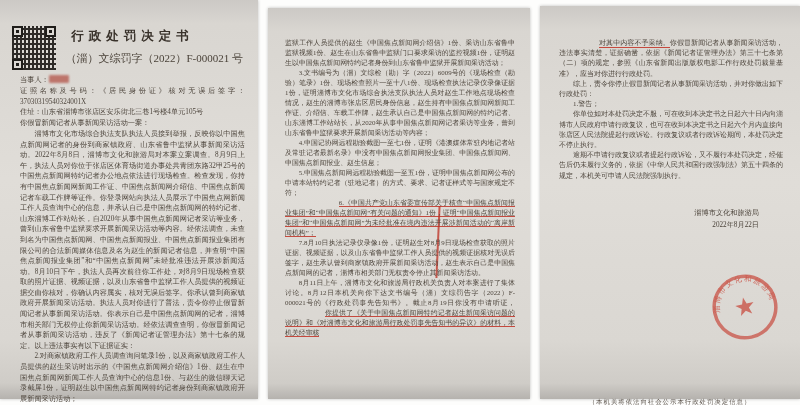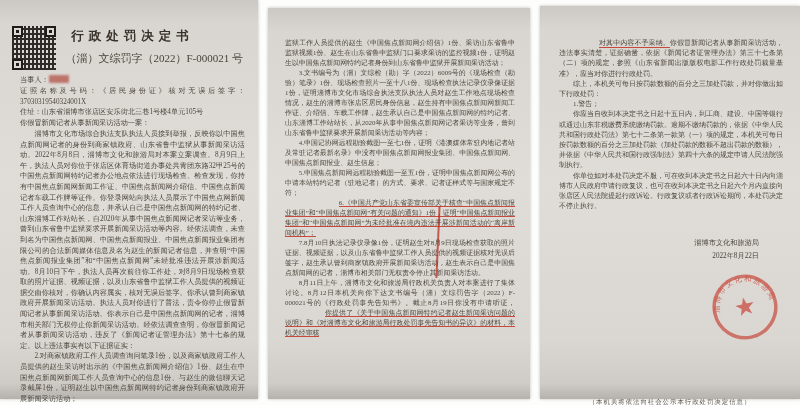--- a/index.html
+++ b/index.html
@@ -85,24 +85,24 @@
         <p class="indent"><span>8月11日上午，淄博市文化和旅游局行政机关负责人对本案进行了集体讨论。8月12日本机关向你下达文书编号（淄）文综罚告字（2022）F-000021号的《行政处罚事先告知书》。截止8月19日你没有申请听证，</span><span class="red-u">你提供了《关于中国焦点新闻网特约记者赵生新闻采访问题的说明》和《对淄博市文化和旅游局行政处罚事先告知书的异议》的材料，本机关经审核</span></p>
       </div>
 
     </div>
   </div>
 
   <div class="page p3">
     <div class="inner" style="padding-top:32px;">
       <div class="body-text">
         <p><span class="red-u">对其中内容不予采纳。</span><span>你假冒新闻记者从事新闻采访活动，违法事实清楚，证据确凿，依据《新闻记者证管理办法》第三十七条第（二）项的规定，参照《山东省新闻出版版权电影工作行政处罚裁量基准》，应当对你进行行政处罚。</span></p>
-        <p class="indent">综上，本机关可每日按罚款数额的百分之三加处罚款，并对你做出如下行政处罚：</p>
+        <p class="indent">综上，责令你停止假冒新闻记者从事新闻采访活动，并对你做出如下行政处罚：</p>
         <p class="indent">1.警告；</p>
-        <p class="indent">你应当自收到本决定书之日起十五日内，到工商、建设、中国等银行或通过山东非税缴费系统缴纳罚款。逾期不缴纳罚款的，依据《中华人民共和国行政处罚法》第七十二条第一款第（一）项的规定，本机关可每日按罚款数额的百分之三加处罚款（加处罚款的数额不超出罚款的数额），并依据《中华人民共和国行政强制法》第四十六条的规定申请人民法院强制执行。</p>
         <p class="indent">你单位如对本处罚决定不服，可在收到本决定书之日起六十日内向淄博市人民政府申请行政复议，也可在收到本决定书之日起六个月内直接向张店区人民法院提起行政诉讼。行政复议或者行政诉讼期间，本处罚决定不停止执行。</p>
+        <p class="indent">逾期不申请行政复议或者提起行政诉讼，又不履行本处罚决定，经催告后仍未履行义务的，依据《中华人民共和国行政强制法》第五十四条的规定，本机关可申请人民法院强制执行。</p>
       </div>
       <div class="sign-block">
         <div>淄博市文化和旅游局</div>
         <div>2022年8月22日</div>
       </div>
       <svg class="seal" viewBox="0 0 100 100">
         <circle cx="50" cy="50" r="44" fill="none" stroke="#c84b3e" stroke-width="5" opacity="0.8"></circle>
         <polygon points="50,36 53.3,45.5 63.3,45.7 55.3,51.7 58.2,61.3 50,55.6 41.8,61.3 44.7,51.7 36.7,45.7 46.7,45.5" fill="#c84b3e" opacity="0.85"></polygon>
         <defs>
             <path id="sealArc" d="M 15 62 A 37 37 0 1 1 85 62" fill="none"></path>

